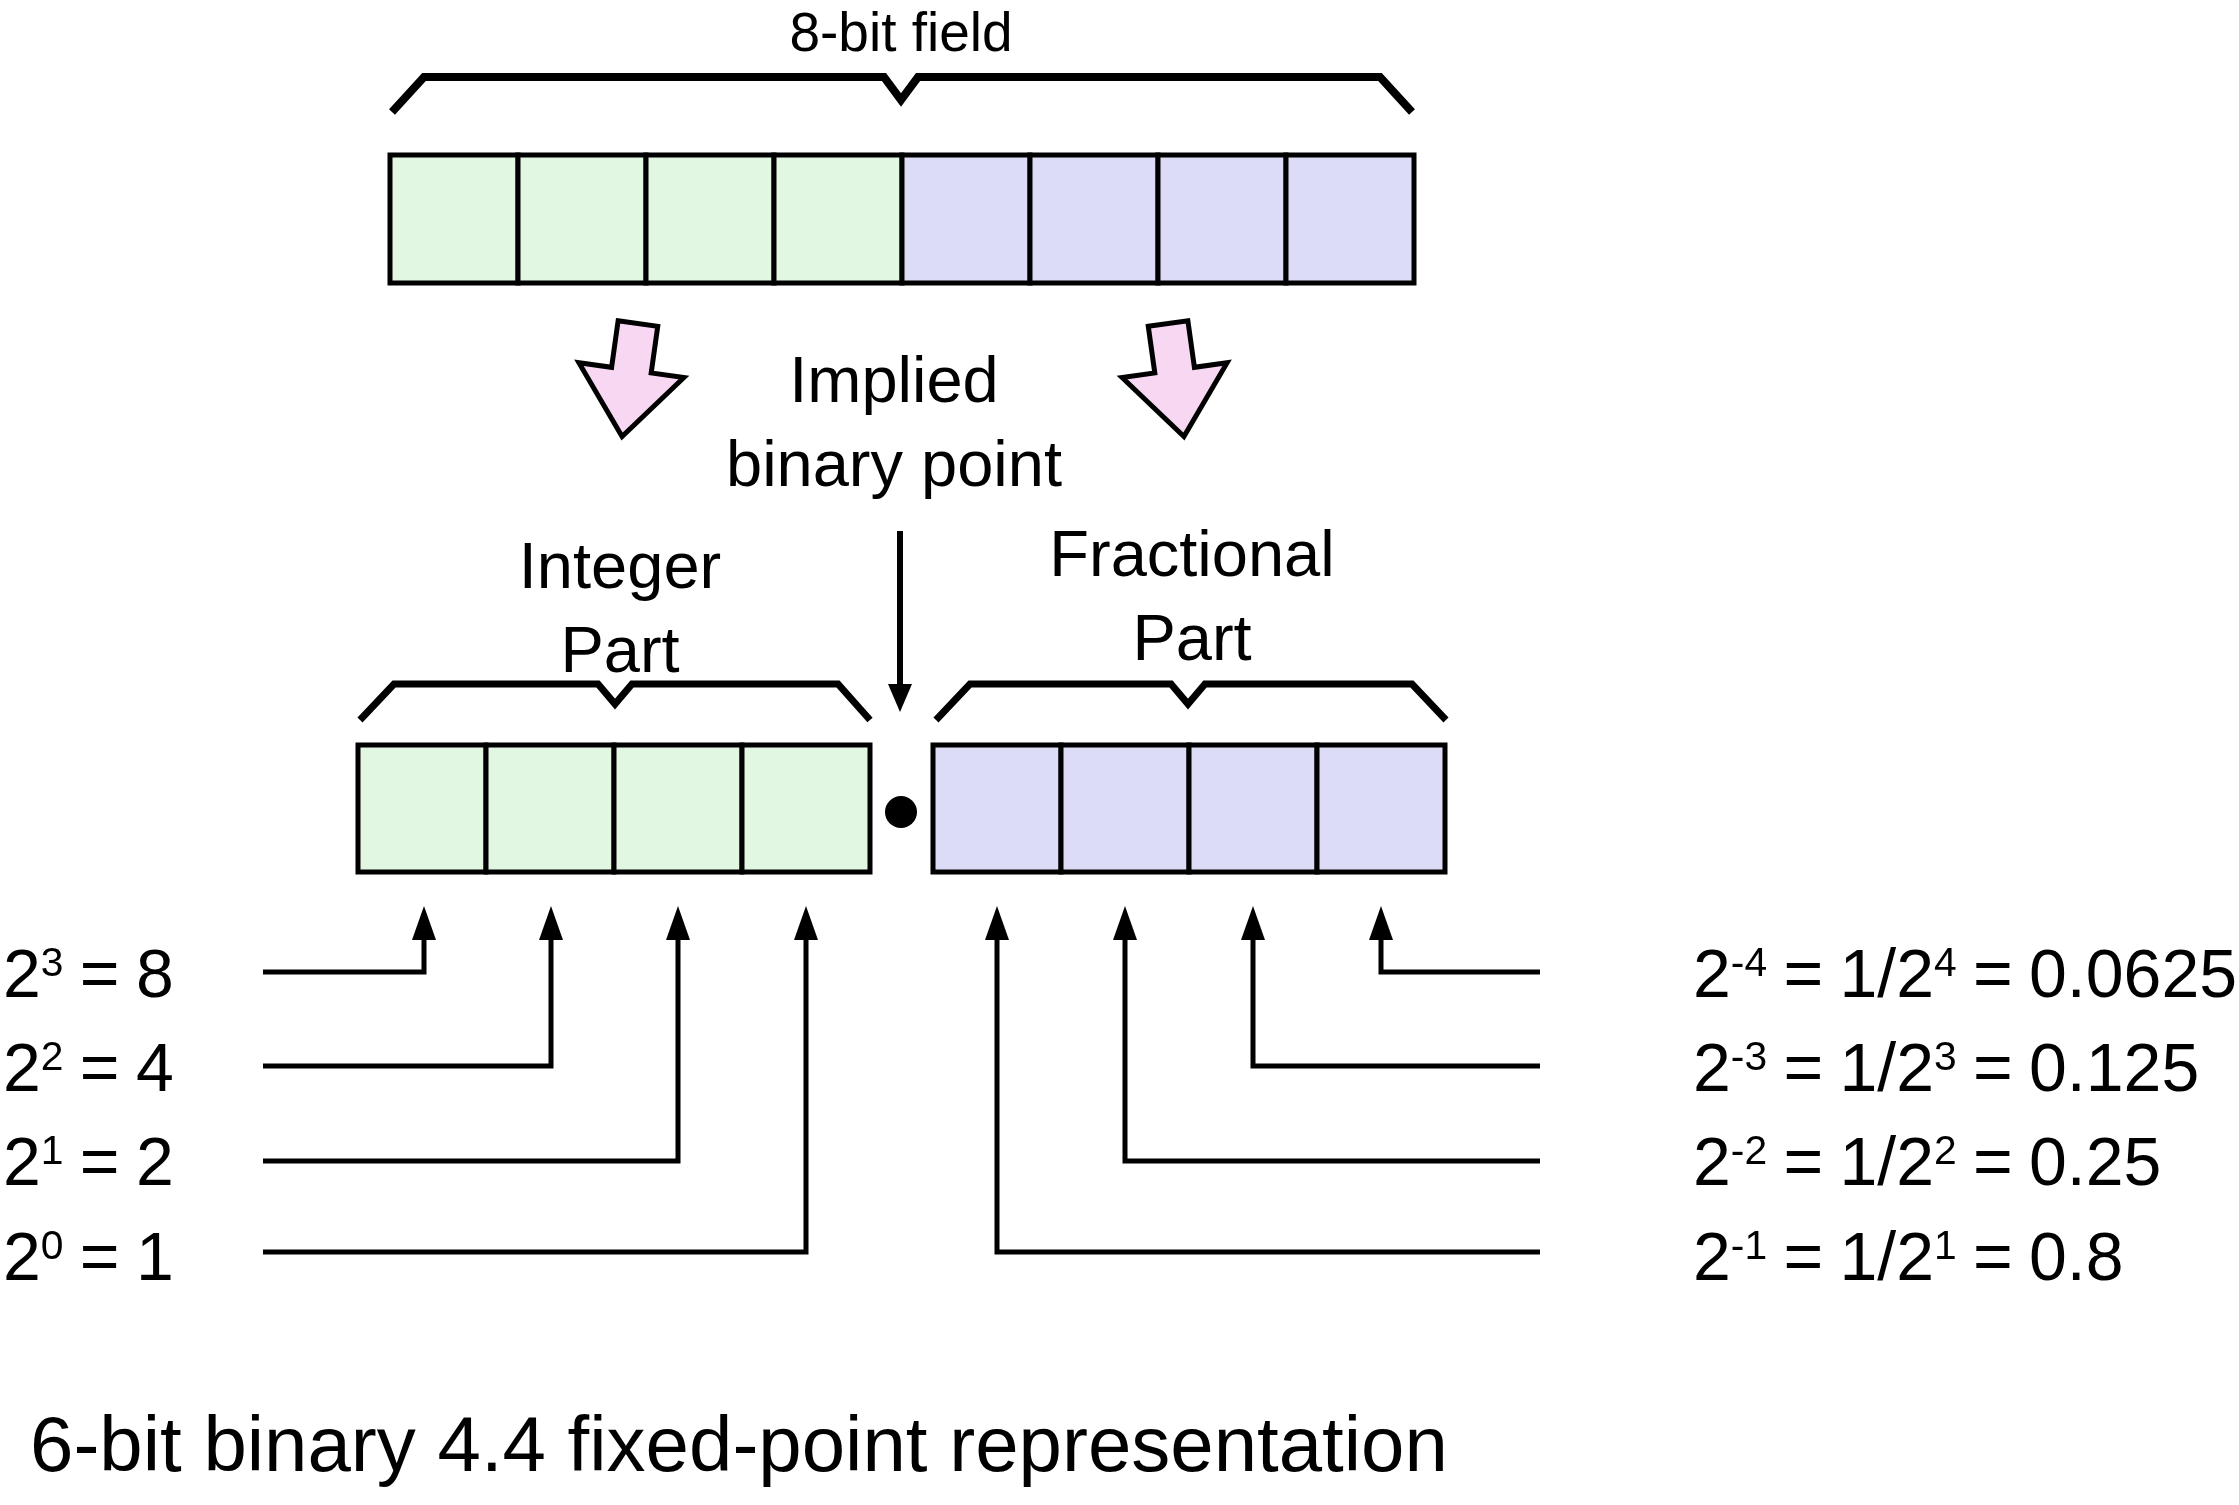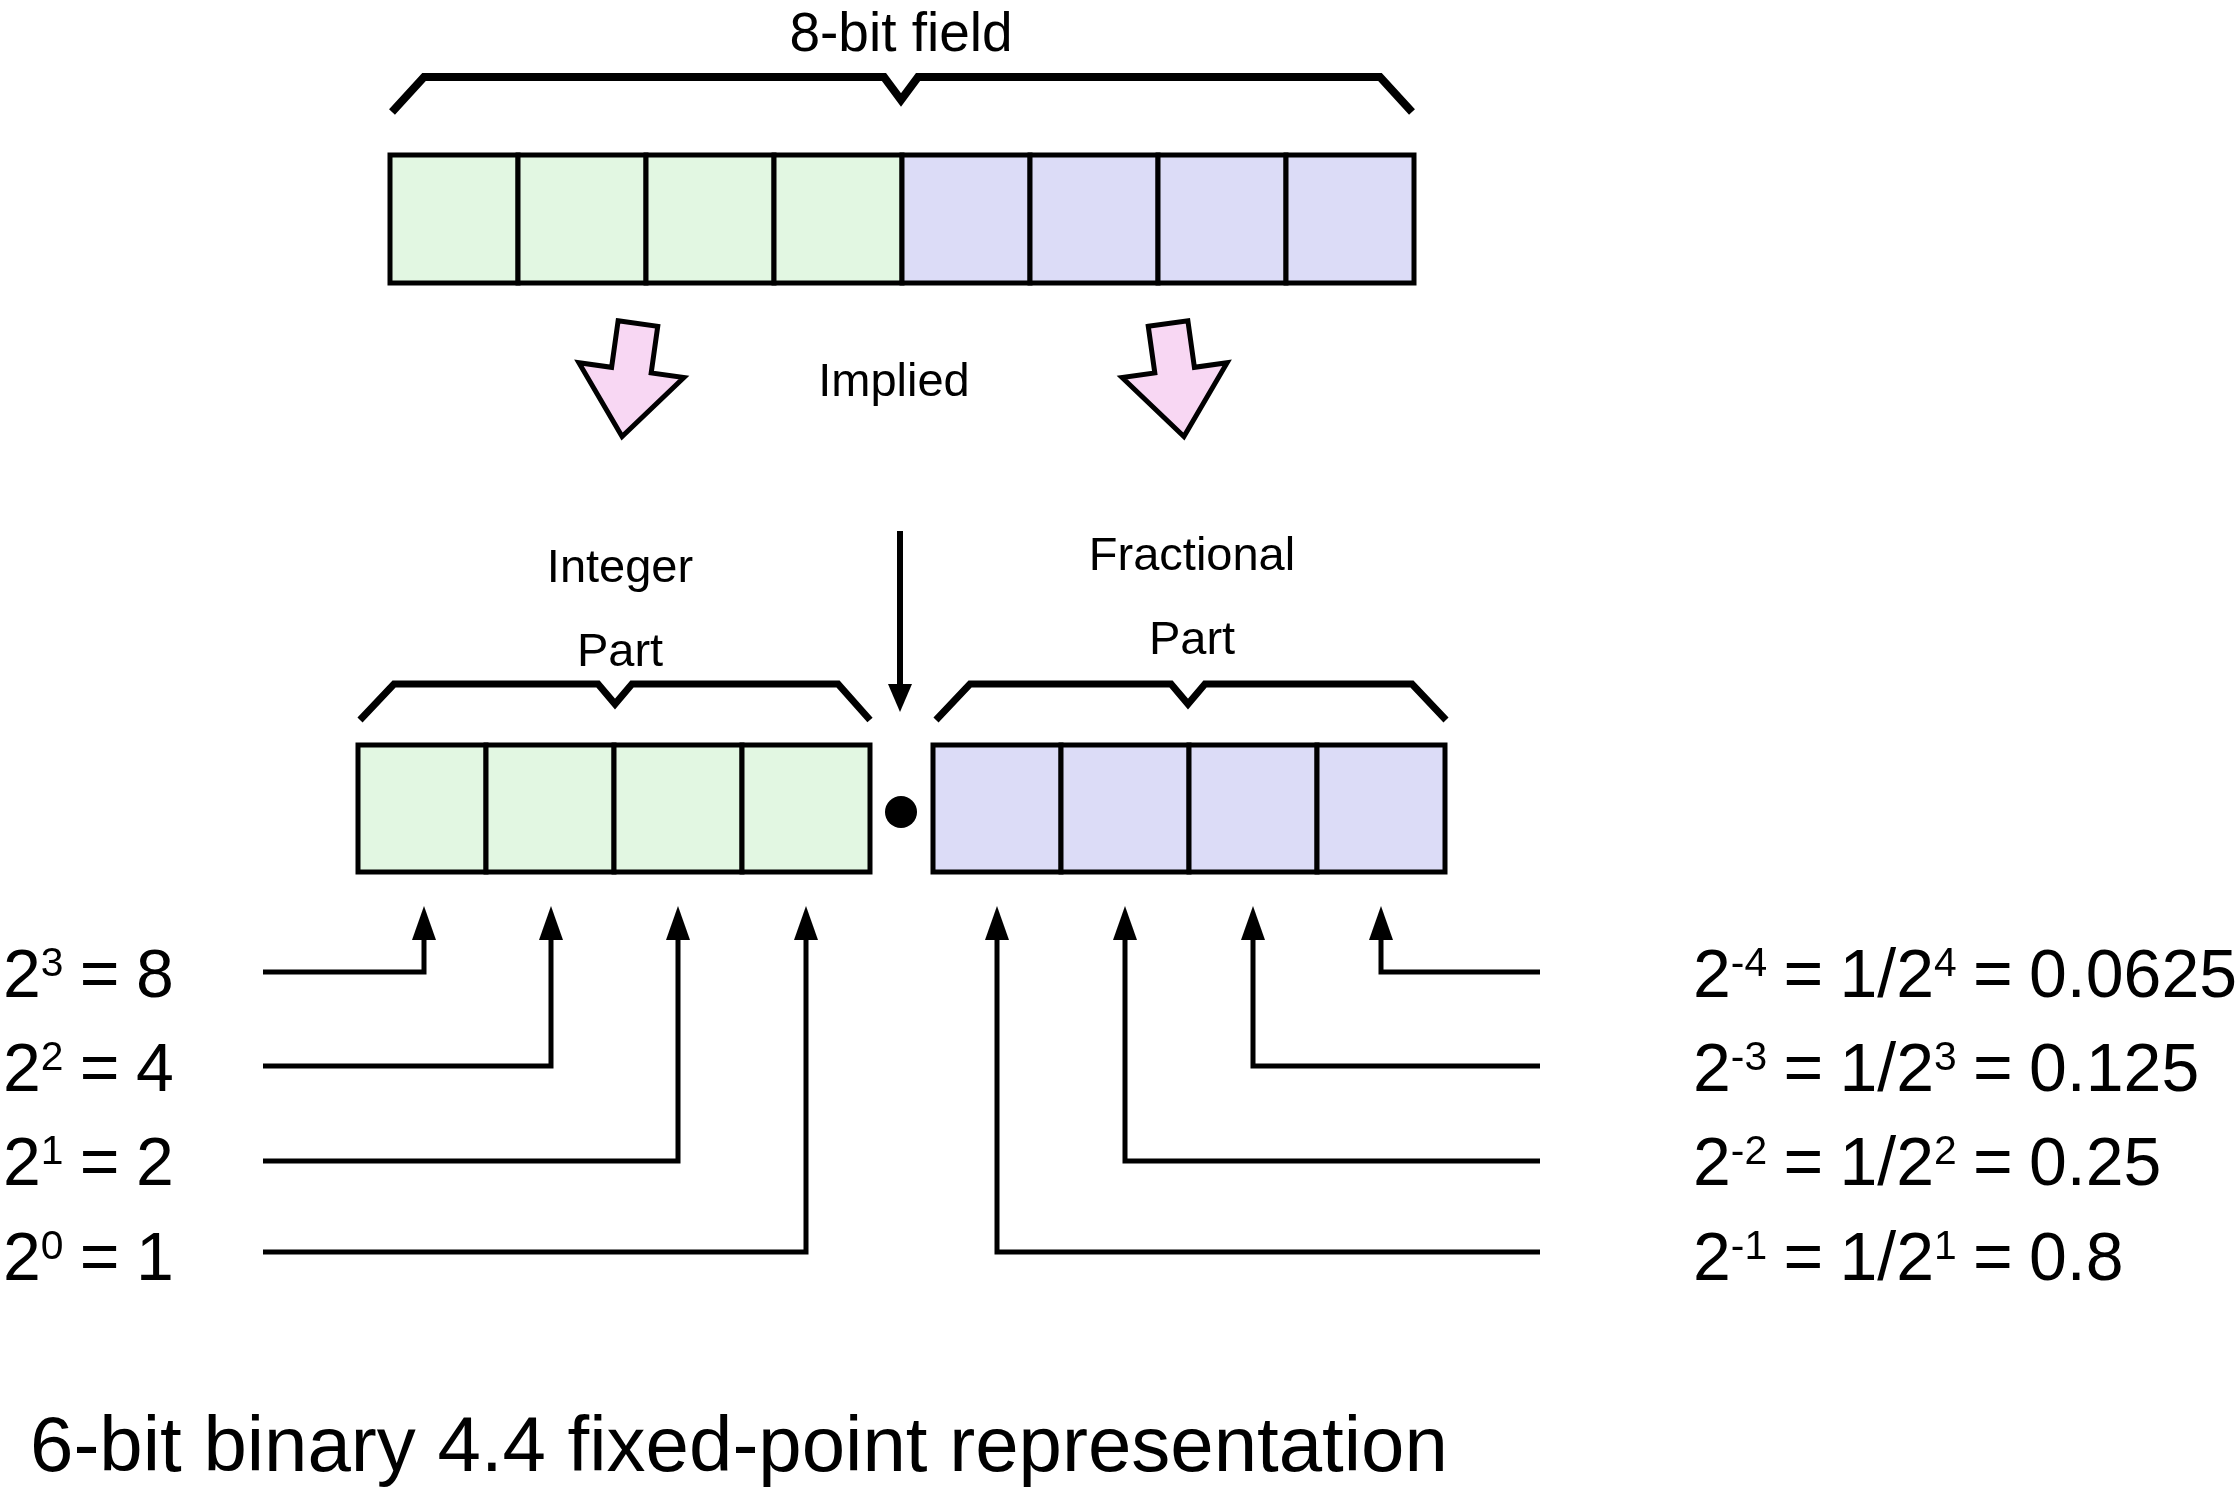--- a/index.html
+++ b/index.html
@@ -30,21 +30,21 @@
   .centered {
     transform: translateX(-50%);
     text-align: center;
   }
   .field-label {
     left: 901px; top: 2px;
     font-size: 55px;
     line-height: 60px;
   }
   .mid-label {
-    font-size: 47px;
+    font-size: 65px;
     line-height: 84px;
   }
   .implied-label { left: 894px; top: 338px; }
   .integer-label { left: 620px; top: 524px; }
   .fractional-label { left: 1192px; top: 512px; }
   .weight {
     font-size: 68px;
     line-height: 68px;
   }
   .weight sup {
@@ -137,20 +137,21 @@
       <polygon points="1241,940 1265,940 1253,906"></polygon>
       <polygon points="1113,940 1137,940 1125,906"></polygon>
       <polygon points="985,940 1009,940 997,906"></polygon>
     </g>
   </svg>
 
   <div class="lbl centered field-label">8-bit field</div>
 
   <div class="lbl centered mid-label implied-label">
     <div>Implied</div>
+    <div>binary point</div>
   </div>
 
   <div class="lbl centered mid-label integer-label">
     <div>Integer</div>
     <div>Part</div>
   </div>
 
   <div class="lbl centered mid-label fractional-label">
     <div>Fractional</div>
     <div>Part</div>

